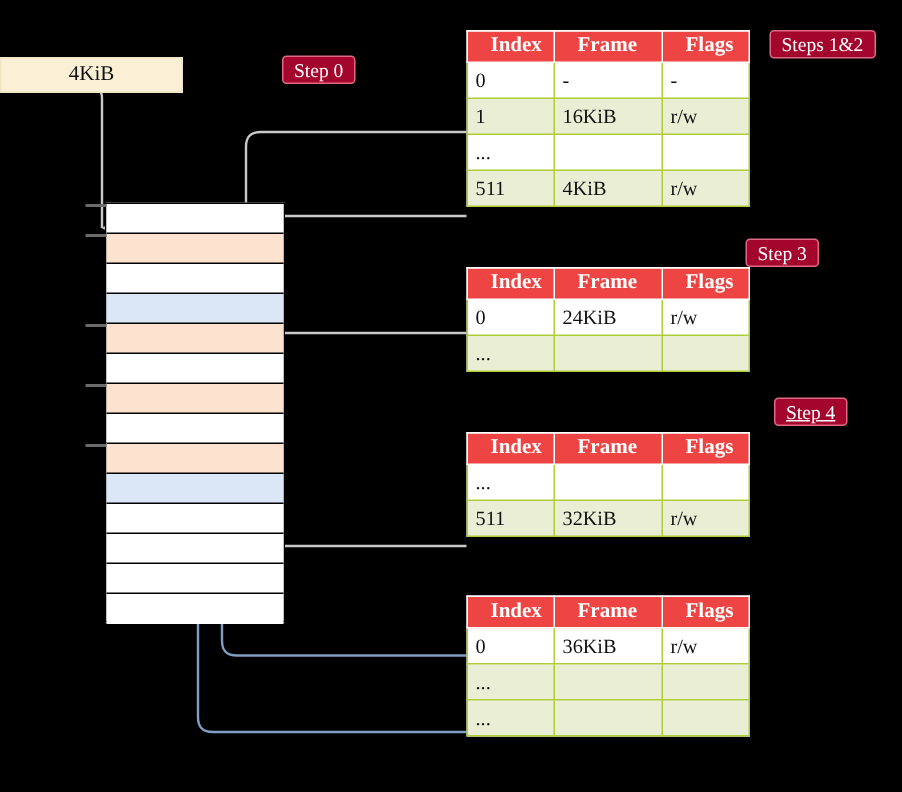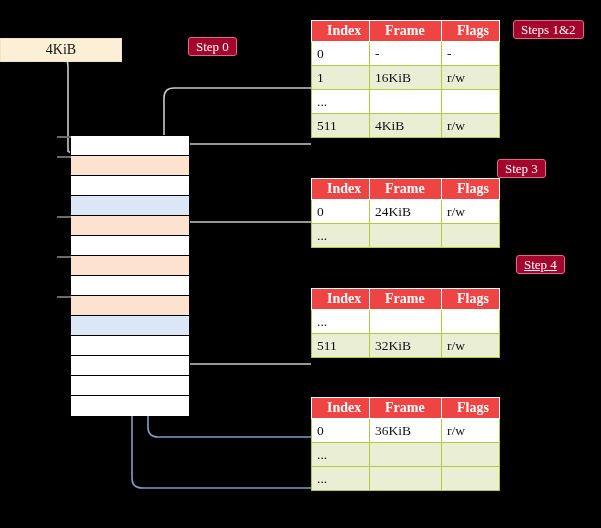--- a/index.html
+++ b/index.html
@@ -154,21 +154,21 @@
       <path d="M311,488 L142,488 C135,488 132,485 132,478 L132,238" fill="none" stroke="#7f9fc4" stroke-width="1.6"></path>
       <path d="M132,238 L132,222" fill="none" stroke="#7f9fc4" stroke-width="1.6" marker-end="url(#ahB)"></path>
     </g>
   </svg>
 
   <div class="srcbox" style="left:0px;top:38px;width:120px;">4KiB</div>
 
   <div class="chip" style="left:188px;top:37px;">Step 0</div>
   <div class="chip" style="left:513px;top:20px;">Steps 1&amp;2</div>
   <div class="chip" style="left:497px;top:159px;">Step 3</div>
-  <div class="chip" style="left:516px;top:255px;text-decoration:underline;">Step 4</div>
+  <div class="chip" style="left:516px;top:265px;text-decoration:underline;">Step 4</div>
 
   <div class="memgrid" id="memgrid">
       <div class="tick" style="top: 0px;"></div>
       <div class="memrow"></div>
       <div class="tick" style="top: 20px;"></div>
       <div class="memrow orange"></div>
       <div class="memrow"></div>
       <div class="memrow blue"></div>
       <div class="tick" style="top: 80px;"></div>
       <div class="memrow orange"></div>

